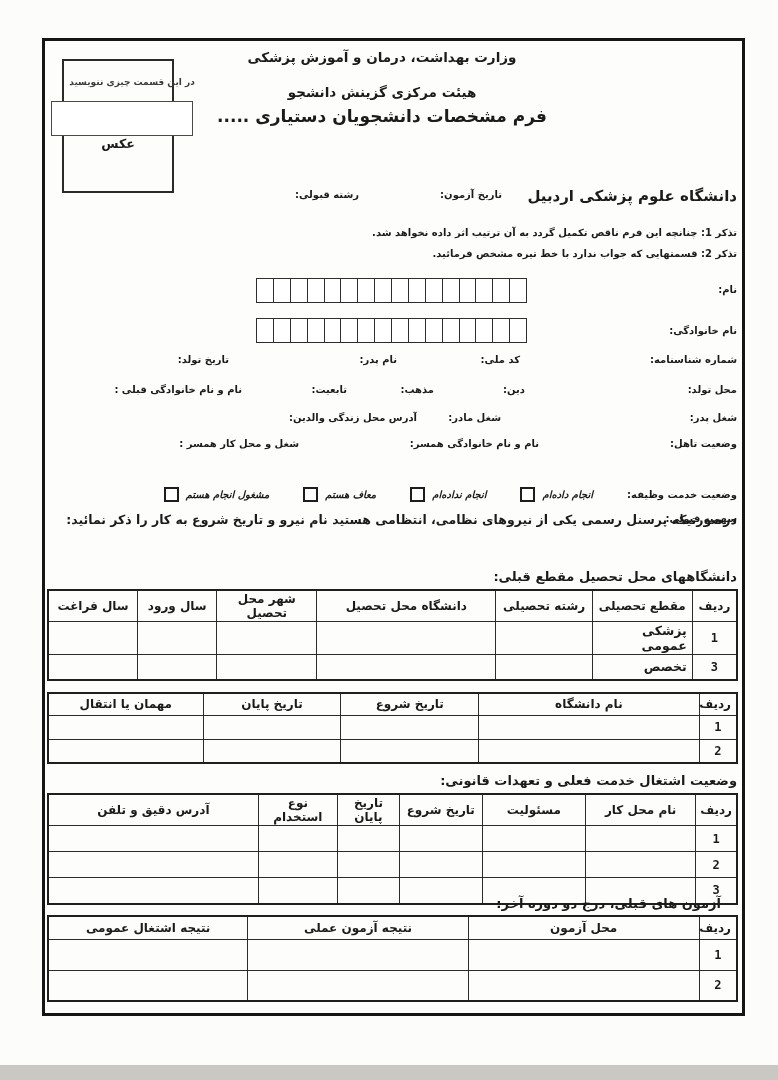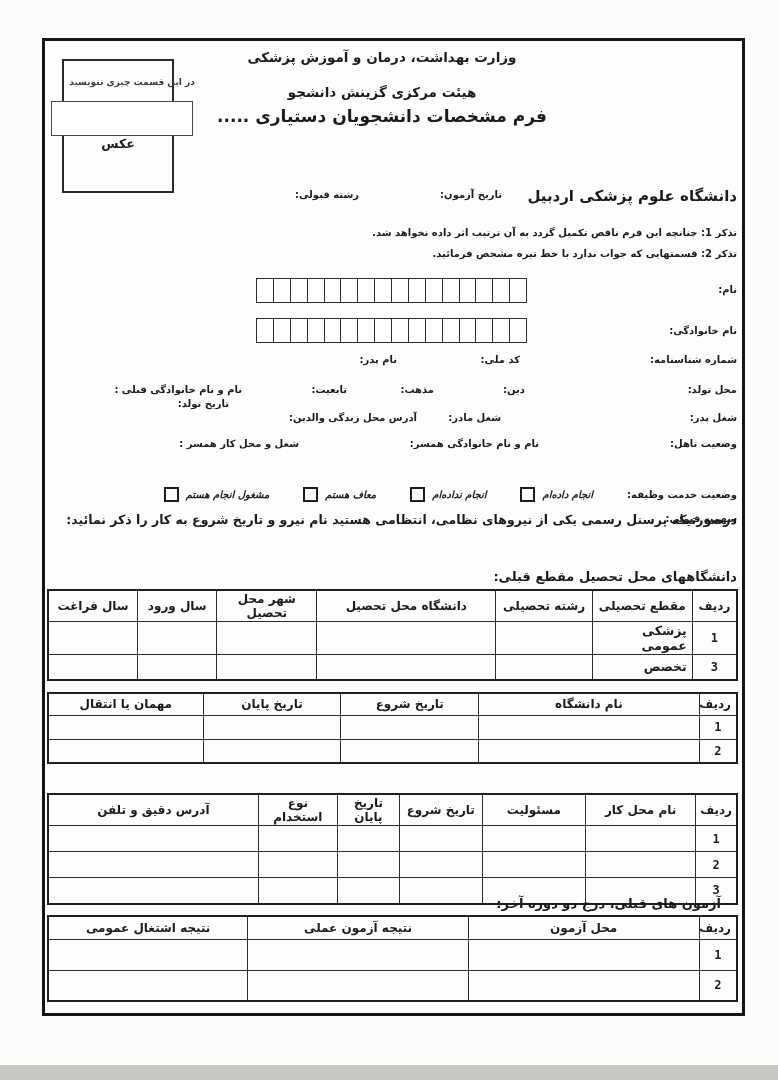--- a/index.html
+++ b/index.html
@@ -132,21 +132,21 @@
       <span class="cb"></span>
       <span class="cb"></span>
       <span class="cb"></span>
       <span class="cb"></span>
       <span class="cb"></span>
     </div>
 
   <span class="abs lbl" style="top:313px;right:5px;">شماره شناسنامه:</span>
   <span class="abs lbl" style="top:313px;right:222px;">کد ملی:</span>
   <span class="abs lbl" style="top:313px;right:345px;">نام پدر:</span>
-  <span class="abs lbl" style="top:313px;right:513px;margin-top:44px;">تاریخ تولد:</span>
+  <span class="abs lbl" style="top:313px;right:513px;">تاریخ تولد:</span>
 
   <span class="abs lbl" style="top:343px;right:5px;">محل تولد:</span>
   <span class="abs lbl" style="top:343px;right:217px;">دین:</span>
   <span class="abs lbl" style="top:343px;right:308px;">مذهب:</span>
   <span class="abs lbl" style="top:343px;right:395px;">تابعیت:</span>
   <span class="abs lbl" style="top:343px;right:500px;">نام و نام خانوادگی قبلی :</span>
 
   <span class="abs lbl" style="top:371px;right:5px;">شغل پدر:</span>
   <span class="abs lbl" style="top:371px;right:241px;">شغل مادر:</span>
   <span class="abs lbl" style="top:371px;right:325px;">آدرس محل زندگی والدین:</span>
@@ -250,20 +250,21 @@
       <tr>
         <td class="num">2</td>
         <td></td>
         <td></td>
         <td></td>
         <td></td>
       </tr>
     </tbody>
   </table>
 
+  <span class="abs sec-title" style="top:732px;right:5px;">وضعیت اشتغال خدمت فعلی و تعهدات قانونی:</span>
   <table class="ftable t3" style="top:752px;">
     <colgroup>
       <col style="width:6%">
         <col style="width:16%">
         <col style="width:15%">
         <col style="width:12%">
       <col style="width:9%">
         <col style="width:11.5%">
         <col style="width:30.5%">
     </colgroup>

